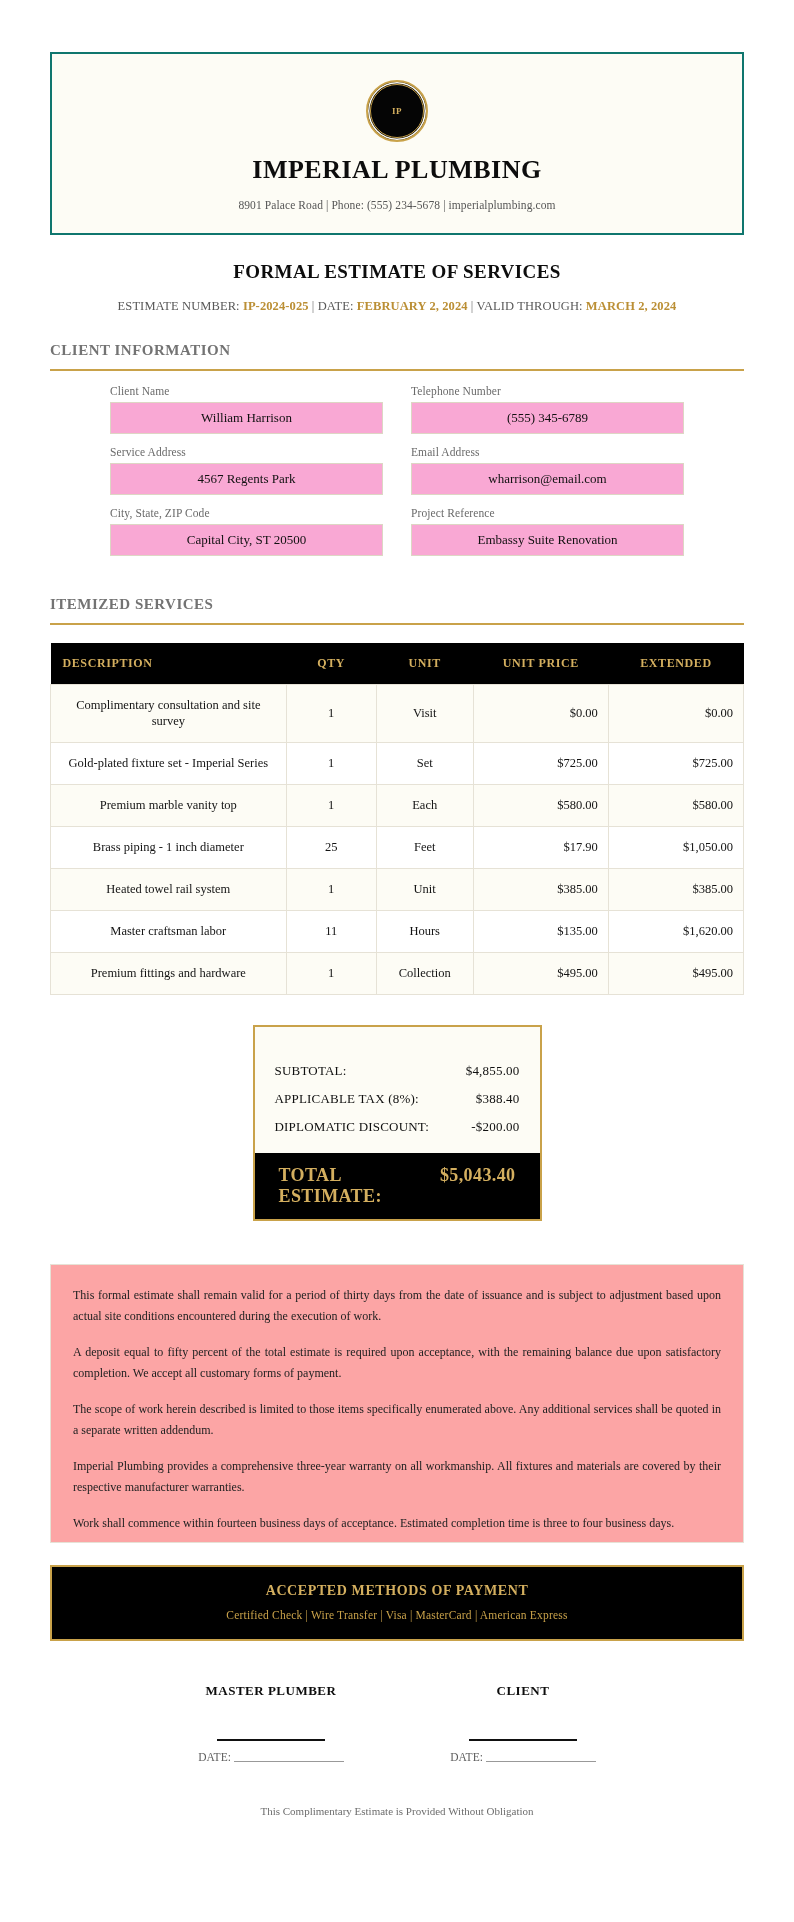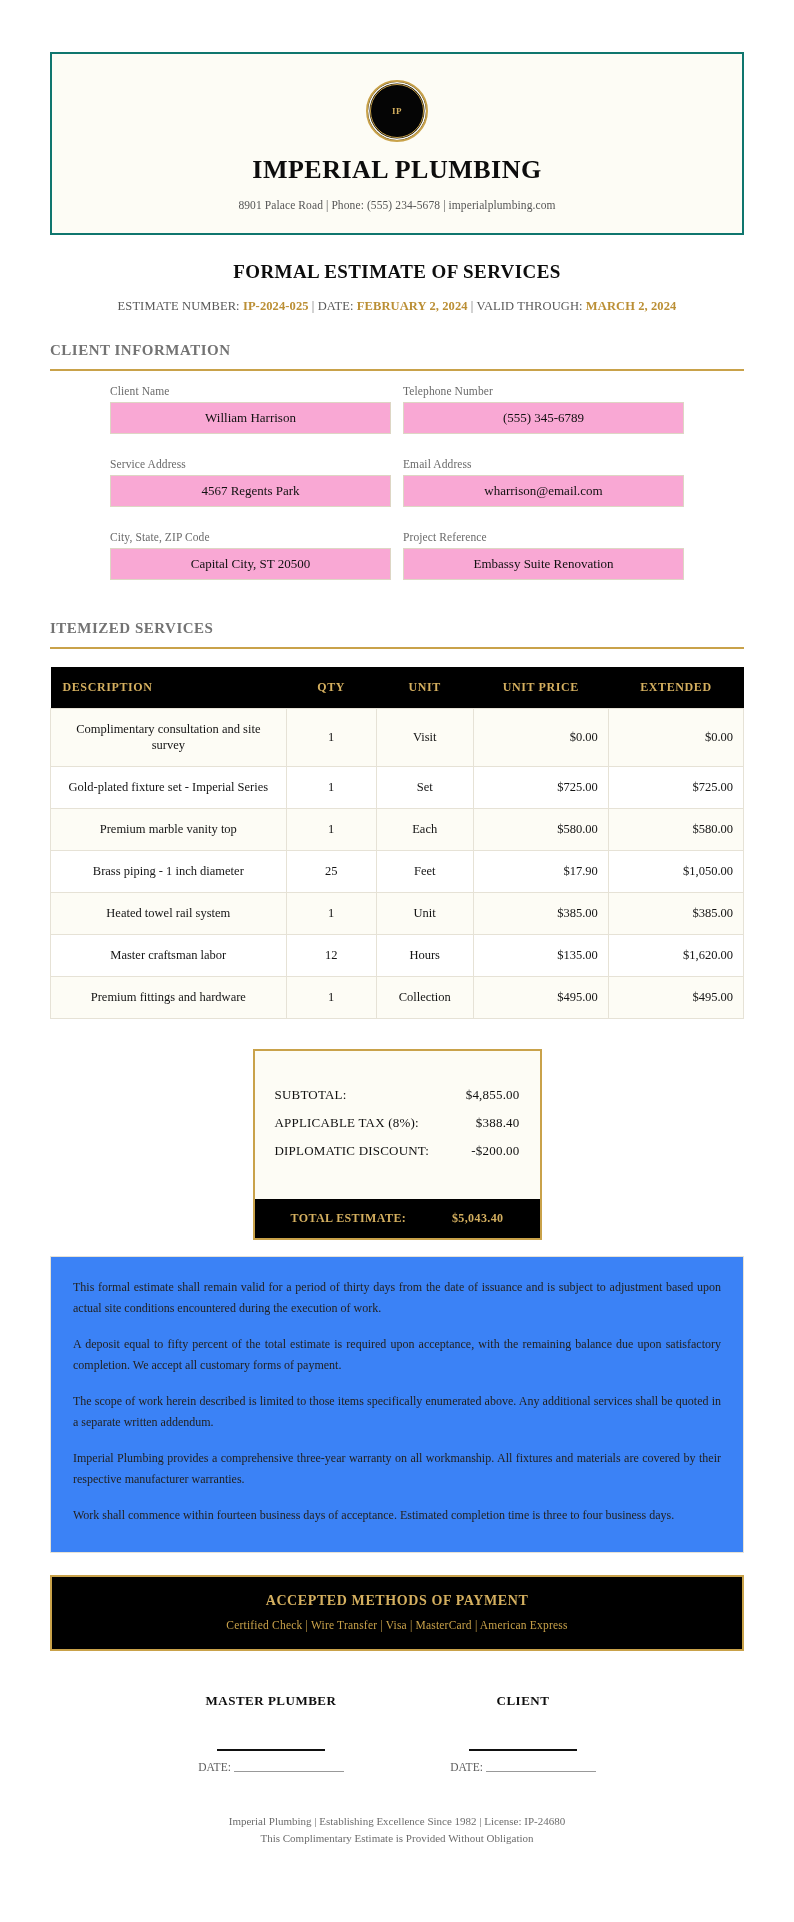--- a/index.html
+++ b/index.html
@@ -113,21 +113,20 @@
     margin: 10px 0 0 0;
   }
 
   
   .client-grid {
     display: grid;
     grid-template-columns: 1fr 1fr;
     column-gap: 28px;
     row-gap: 0px;
     margin: 14px 60px 0 60px;
-    gap: 12px;
   }
   .field { margin-bottom: 12px; }
   .field-label {
     font-size: 11.5px;
     color: #6a6a6a;
     margin-bottom: 5px;
     letter-spacing: 0.1px;
   }
   .field-value {
     border: 1px solid #ddd6c4;
@@ -185,34 +184,33 @@
     font-size: 13px;
     color: #101010;
     letter-spacing: 0.2px;
     margin-bottom: 12px;
   }
   .total-row:last-child { margin-bottom: 4px; }
   .grand-total {
     background: #000000;
     display: flex;
     justify-content: space-between;
-    padding: 12px 36px;
+    padding: 12px 24px;
     color: #d4af5f;
-    font-size: 12px;
+    font-size: 18px;
     font-weight: bold;
     letter-spacing: 0.4px;
-    margin-top: 22px;
   }
 
   
   .terms-box {
     border: 1px solid #e6e2d6;
-    background: #3b82f6;
-    margin-top: 16px;
-    padding: 20px 22px 20px 22px;
+    background: #fca5a5;
+    margin-top: 43px;
+    padding: 20px 22px 2px 22px;
   }
   .terms-box p {
     margin: 0 0 15px 0;
     font-size: 12px;
     line-height: 1.75;
     text-align: justify;
     color: #222;
   }
   .terms-box p:last-child { margin-bottom: 6px; }
 
@@ -391,21 +389,21 @@
       </tr>
       <tr>
         <td>Heated towel rail system</td>
         <td>1</td>
         <td>Unit</td>
         <td class="num">$385.00</td>
         <td class="num">$385.00</td>
       </tr>
       <tr>
         <td>Master craftsman labor</td>
-        <td>12</td>
+        <td>11</td>
         <td>Hours</td>
         <td class="num">$135.00</td>
         <td class="num">$1,620.00</td>
       </tr>
       <tr>
         <td>Premium fittings and hardware</td>
         <td>1</td>
         <td>Collection</td>
         <td class="num">$495.00</td>
         <td class="num">$495.00</td>
@@ -462,17 +460,16 @@
       <div class="sign-title">CLIENT</div>
       <div class="sign-line"></div>
       <div class="sign-date">
         <span>DATE:</span>
         <span class="blank"></span>
       </div>
     </div>
   </div>
 
   <div class="footer">
-    <div>Imperial Plumbing | Establishing Excellence Since 1982 | License: IP-24680</div>
     <div>This Complimentary Estimate is Provided Without Obligation</div>
   </div>
 
 </div>
 
 </body></html>

